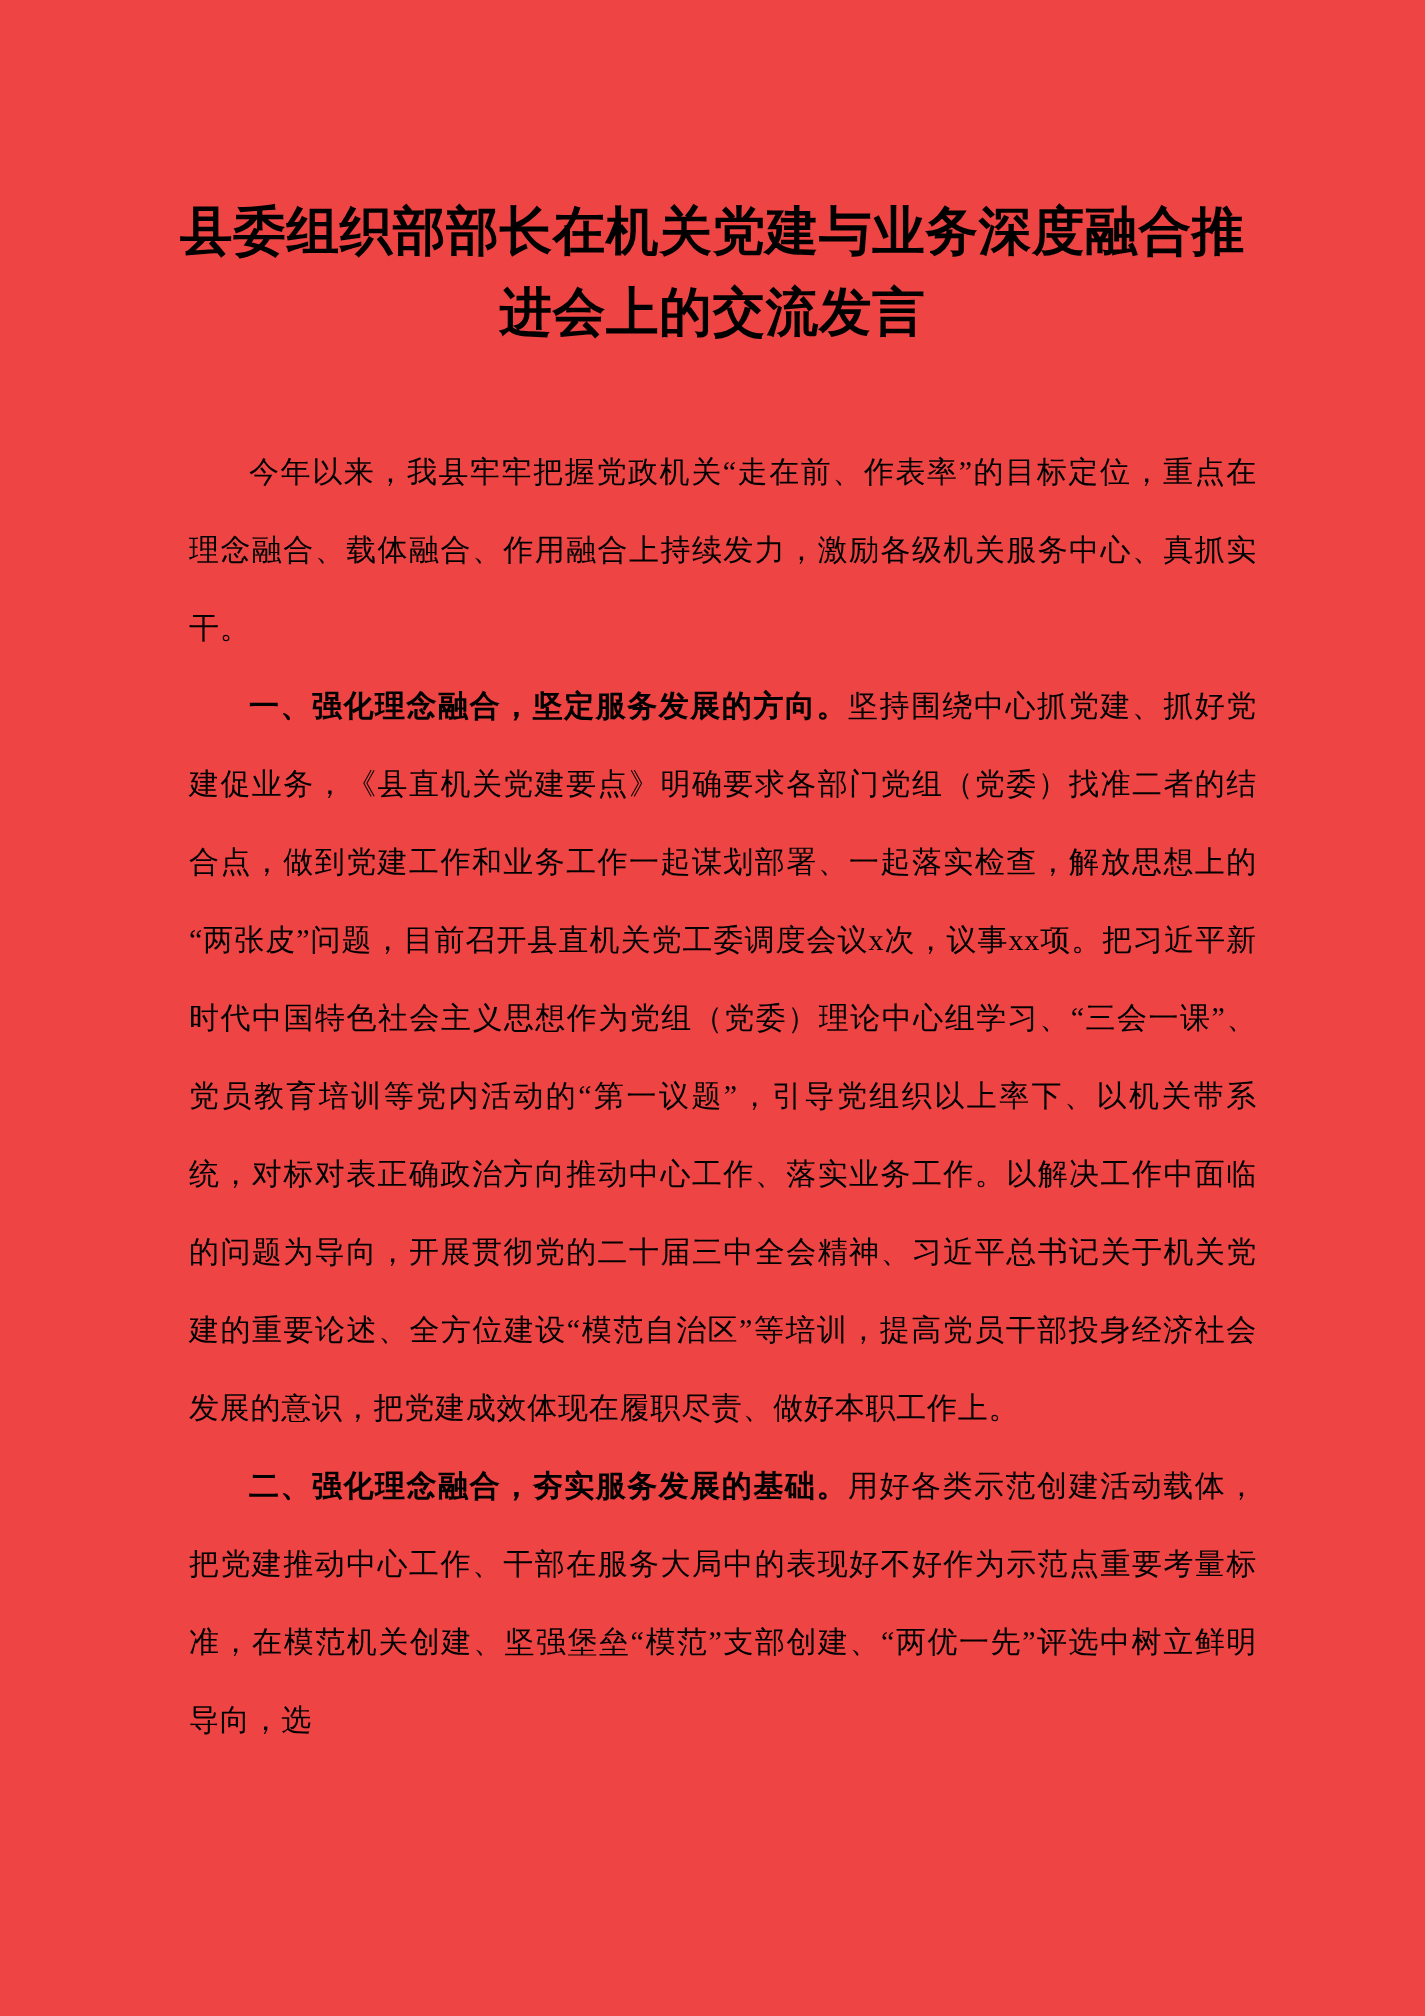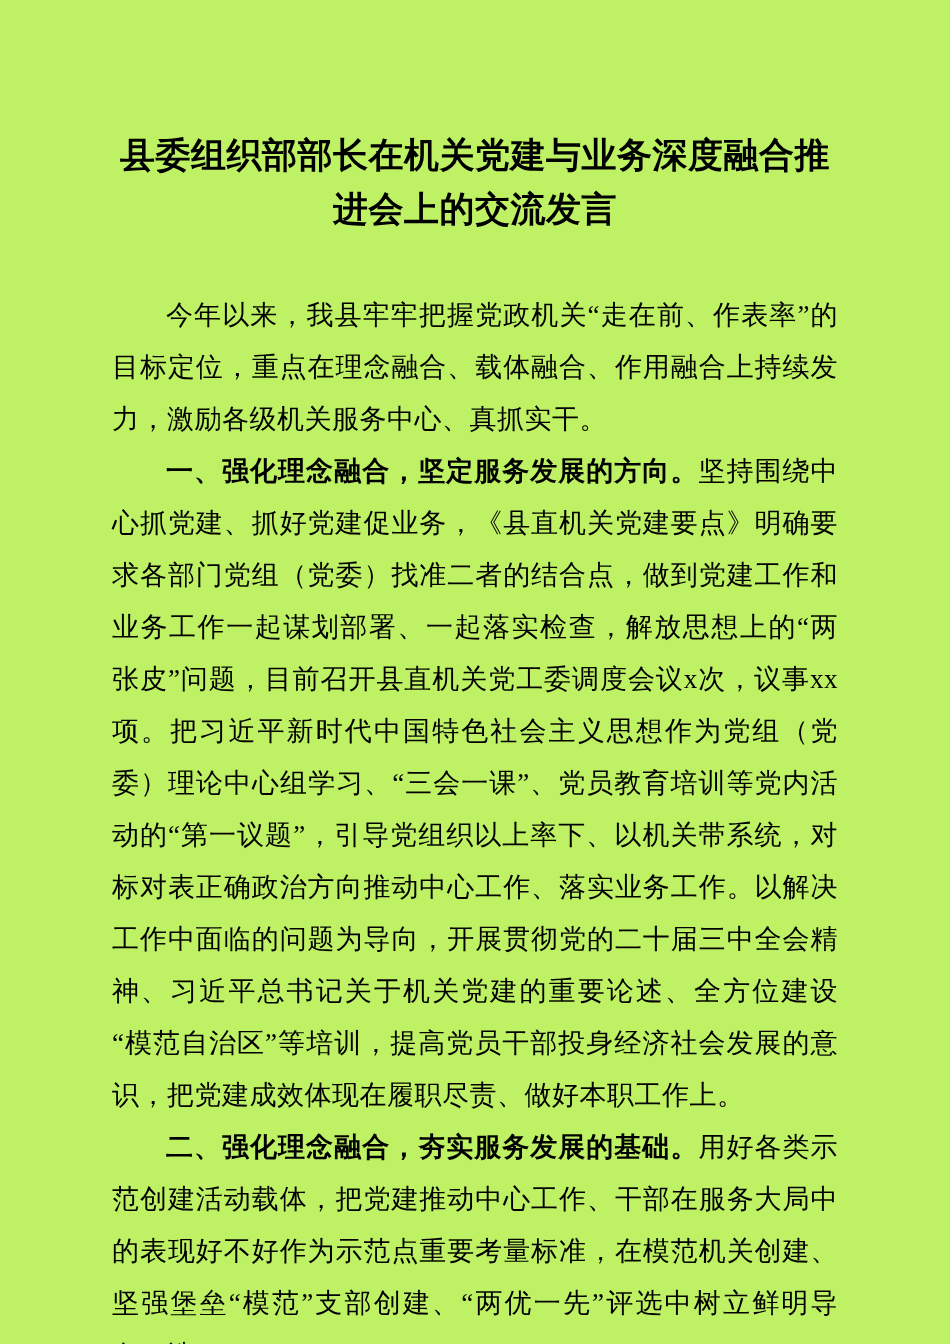--- a/index.html
+++ b/index.html
@@ -7,42 +7,43 @@
   body {
     width: 950px;
     height: 1344px;
     overflow: hidden;
     font-family: "Liberation Serif", "DejaVu Serif", serif;
     color: #000000;
   }
   .page {
     width: 950px;
     height: 1344px;
-    background: #bef264;
+    background: #ef4444;
     padding: 128px 112px 0 112px;
   }
   .doc-title {
     font-family: "Liberation Sans", "DejaVu Sans", sans-serif;
     font-weight: 700;
     font-size: 35px;
     line-height: 1.55;
     text-align: center;
     color: #000000;
     margin-bottom: 52px;
     letter-spacing: 0.5px;
   }
   .doc-body { }
   .para {
-    font-size: 27px;
+    font-size: 20px;
     line-height: 52px;
     text-align: justify;
     text-justify: inter-ideograph;
     text-indent: 2em;
     color: #000000;
     letter-spacing: 0.5px;
+    margin-left: 14px;
   }
   .para .lead {
     font-family: Liberation Sans, sans-serif;
     font-weight: 700;
   }
 </style>
 </head>
 <body>
 
 <div class="page">

